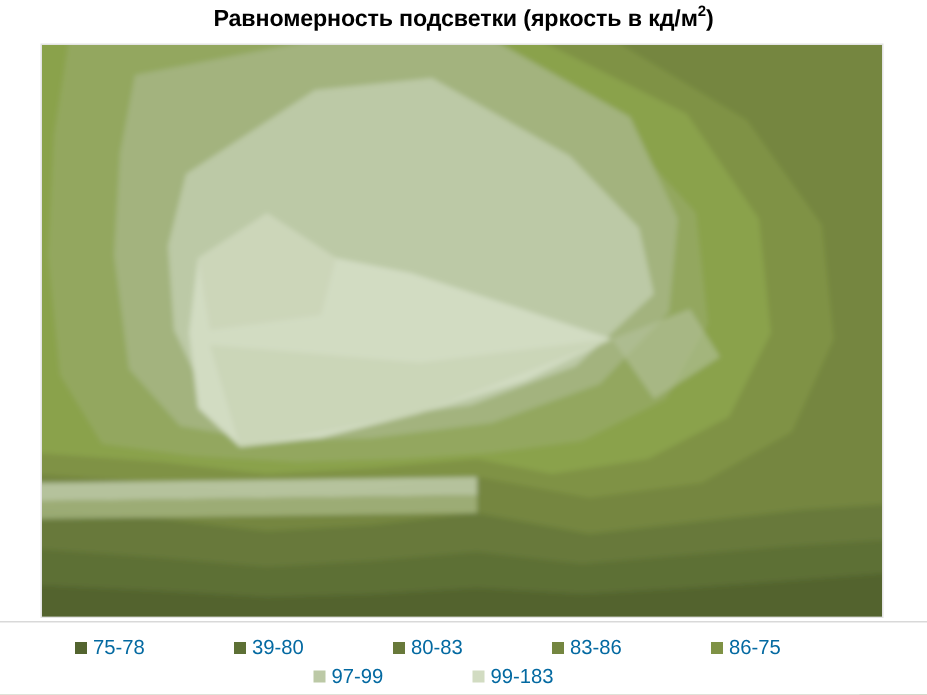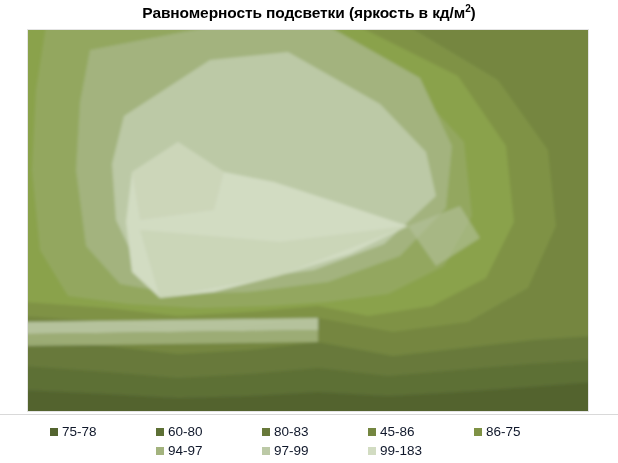--- a/index.html
+++ b/index.html
@@ -81,21 +81,21 @@
   }
   .legend-swatch {
     width: 8px;
     height: 8px;
     flex: 0 0 8px;
     margin-right: 4px;
     display: inline-block;
   }
   .legend-label {
     font-size: 13.5px;
-    color: #0f172a;
+    color: #0369a1;
     line-height: 16px;
     white-space: nowrap;
   }
 </style>
 </head>
 <body>
 
 <div id="chart-root">
 
   <div id="chart-title"><span>Равномерность подсветки (яркость в кд/м</span><sup>2</sup><span>)</span></div>
@@ -140,40 +140,36 @@
   </div>
 
   <div id="legend">
     <div class="legend-row">
       <div class="legend-item">
         <span class="legend-swatch" style="background: rgb(83, 100, 47);"></span>
         <span class="legend-label">75-78</span>
       </div>
       <div class="legend-item">
         <span class="legend-swatch" style="background: rgb(93, 112, 53);"></span>
-        <span class="legend-label">60-80</span>
+        <span class="legend-label">39-80</span>
       </div>
       <div class="legend-item">
         <span class="legend-swatch" style="background: rgb(104, 121, 58);"></span>
         <span class="legend-label">80-83</span>
       </div>
       <div class="legend-item">
         <span class="legend-swatch" style="background: rgb(116, 134, 64);"></span>
-        <span class="legend-label">45-86</span>
+        <span class="legend-label">83-86</span>
       </div>
       <div class="legend-item">
         <span class="legend-swatch" style="background: rgb(127, 146, 69);"></span>
         <span class="legend-label">86-75</span>
       </div>
     </div>
     <div class="legend-row">
-      <div class="legend-item">
-        <span class="legend-swatch" style="background: rgb(163, 179, 126);"></span>
-        <span class="legend-label">94-97</span>
-      </div>
       <div class="legend-item">
         <span class="legend-swatch" style="background: rgb(188, 201, 166);"></span>
         <span class="legend-label">97-99</span>
       </div>
       <div class="legend-item">
         <span class="legend-swatch" style="background: rgb(210, 220, 194);"></span>
         <span class="legend-label">99-183</span>
       </div>
     </div>
   </div>

